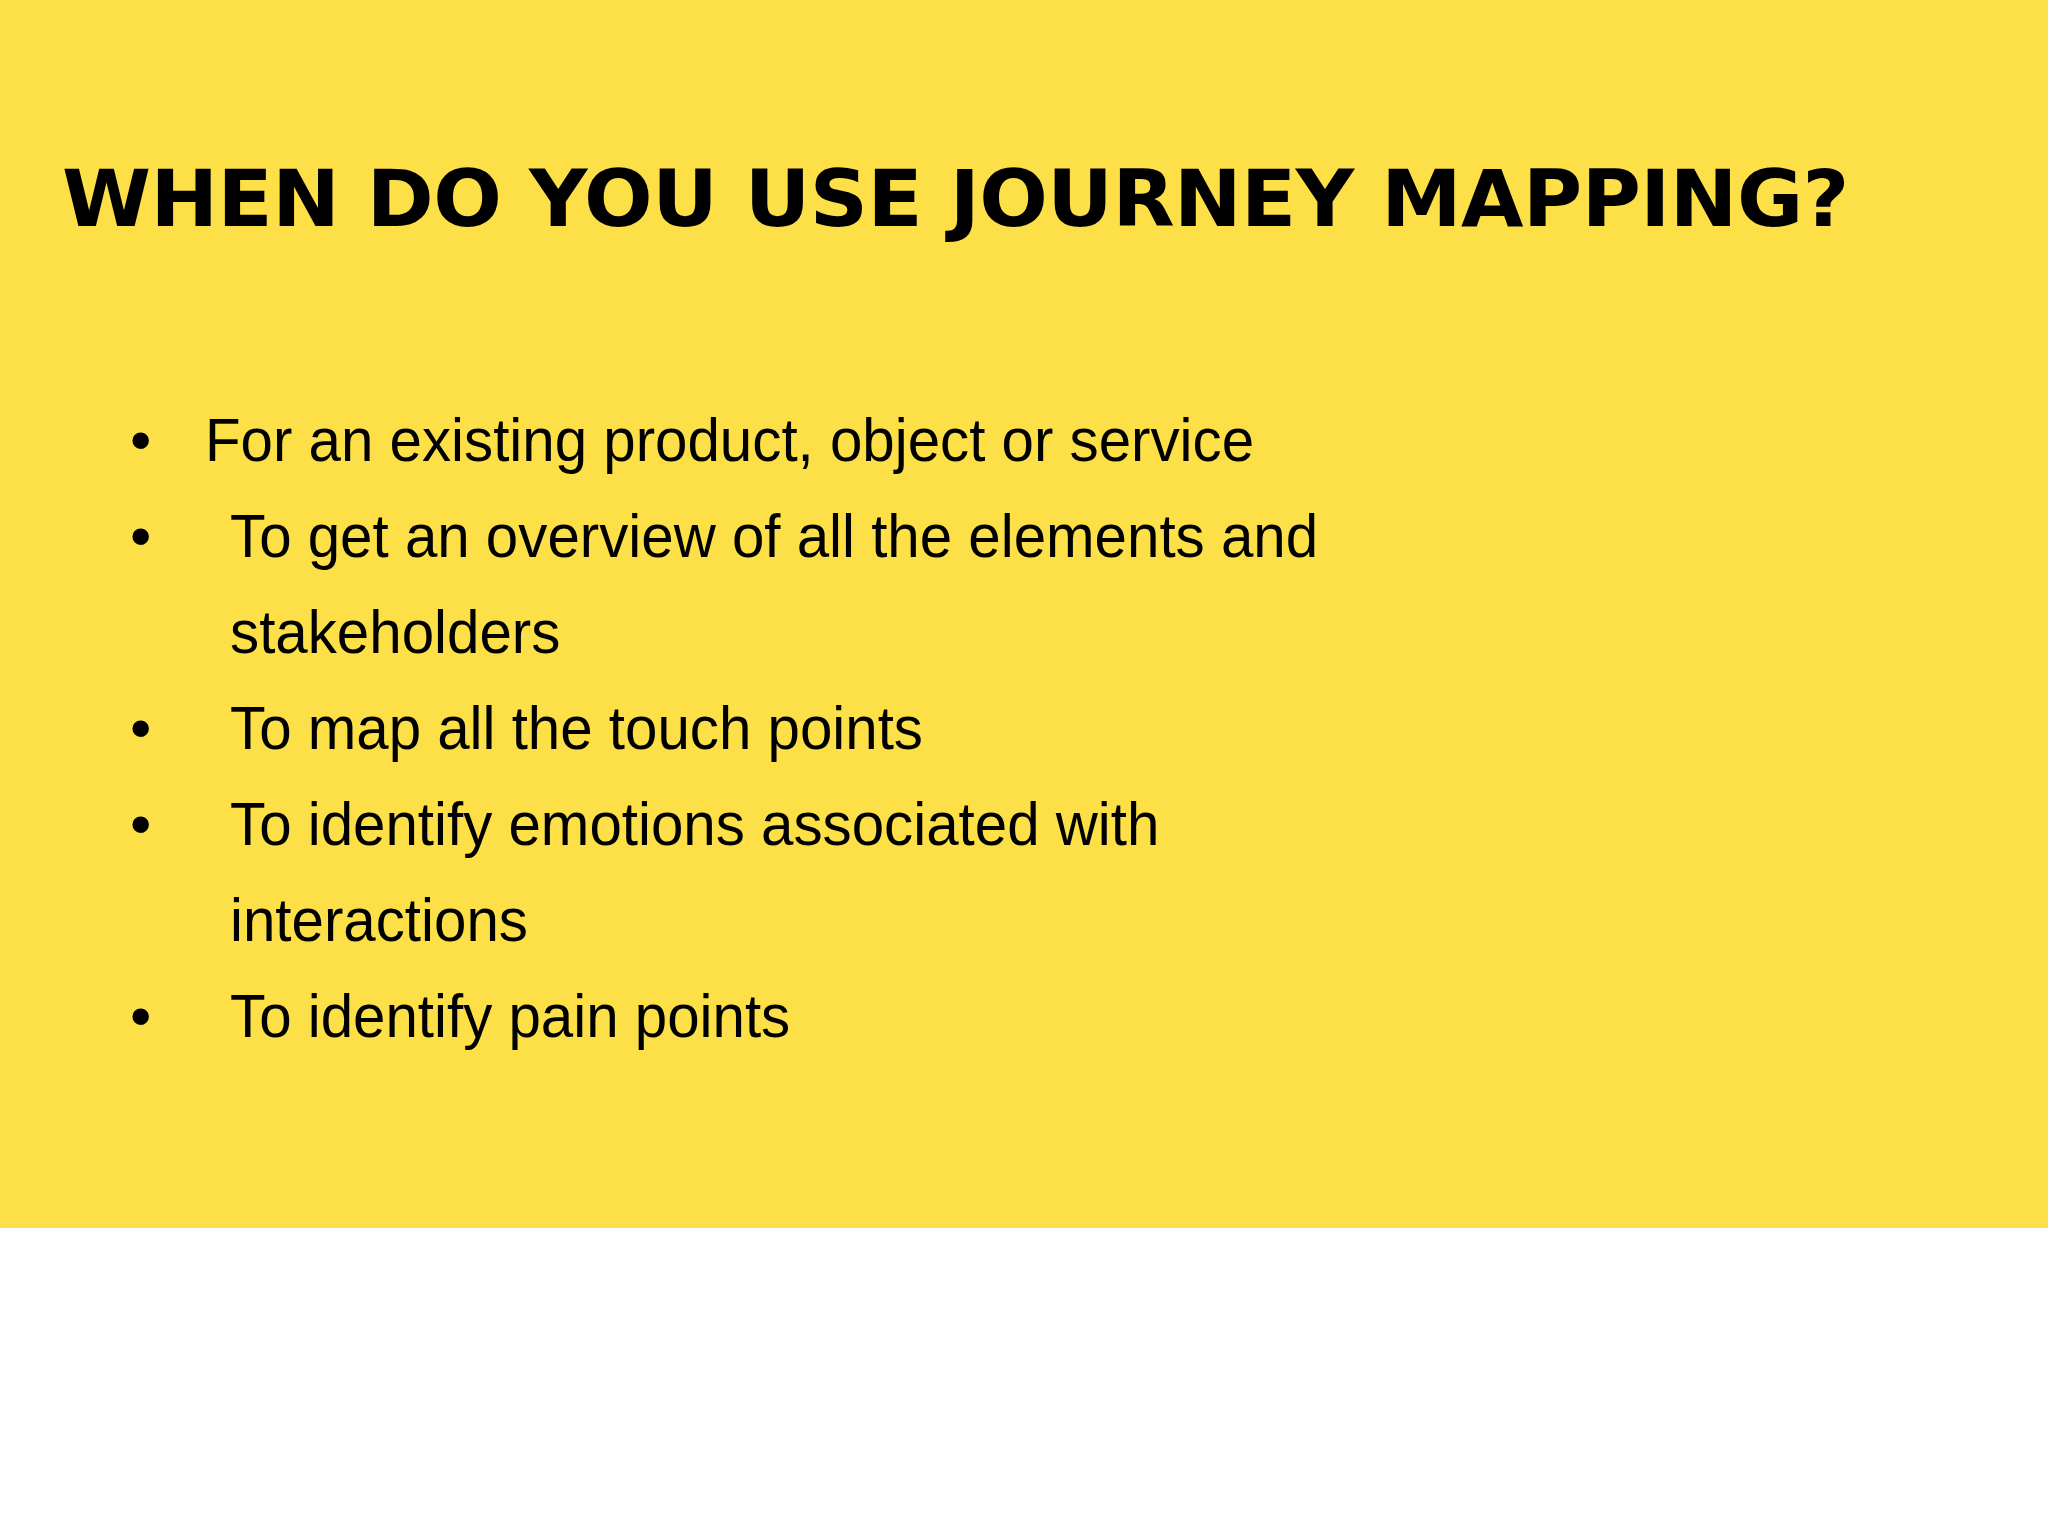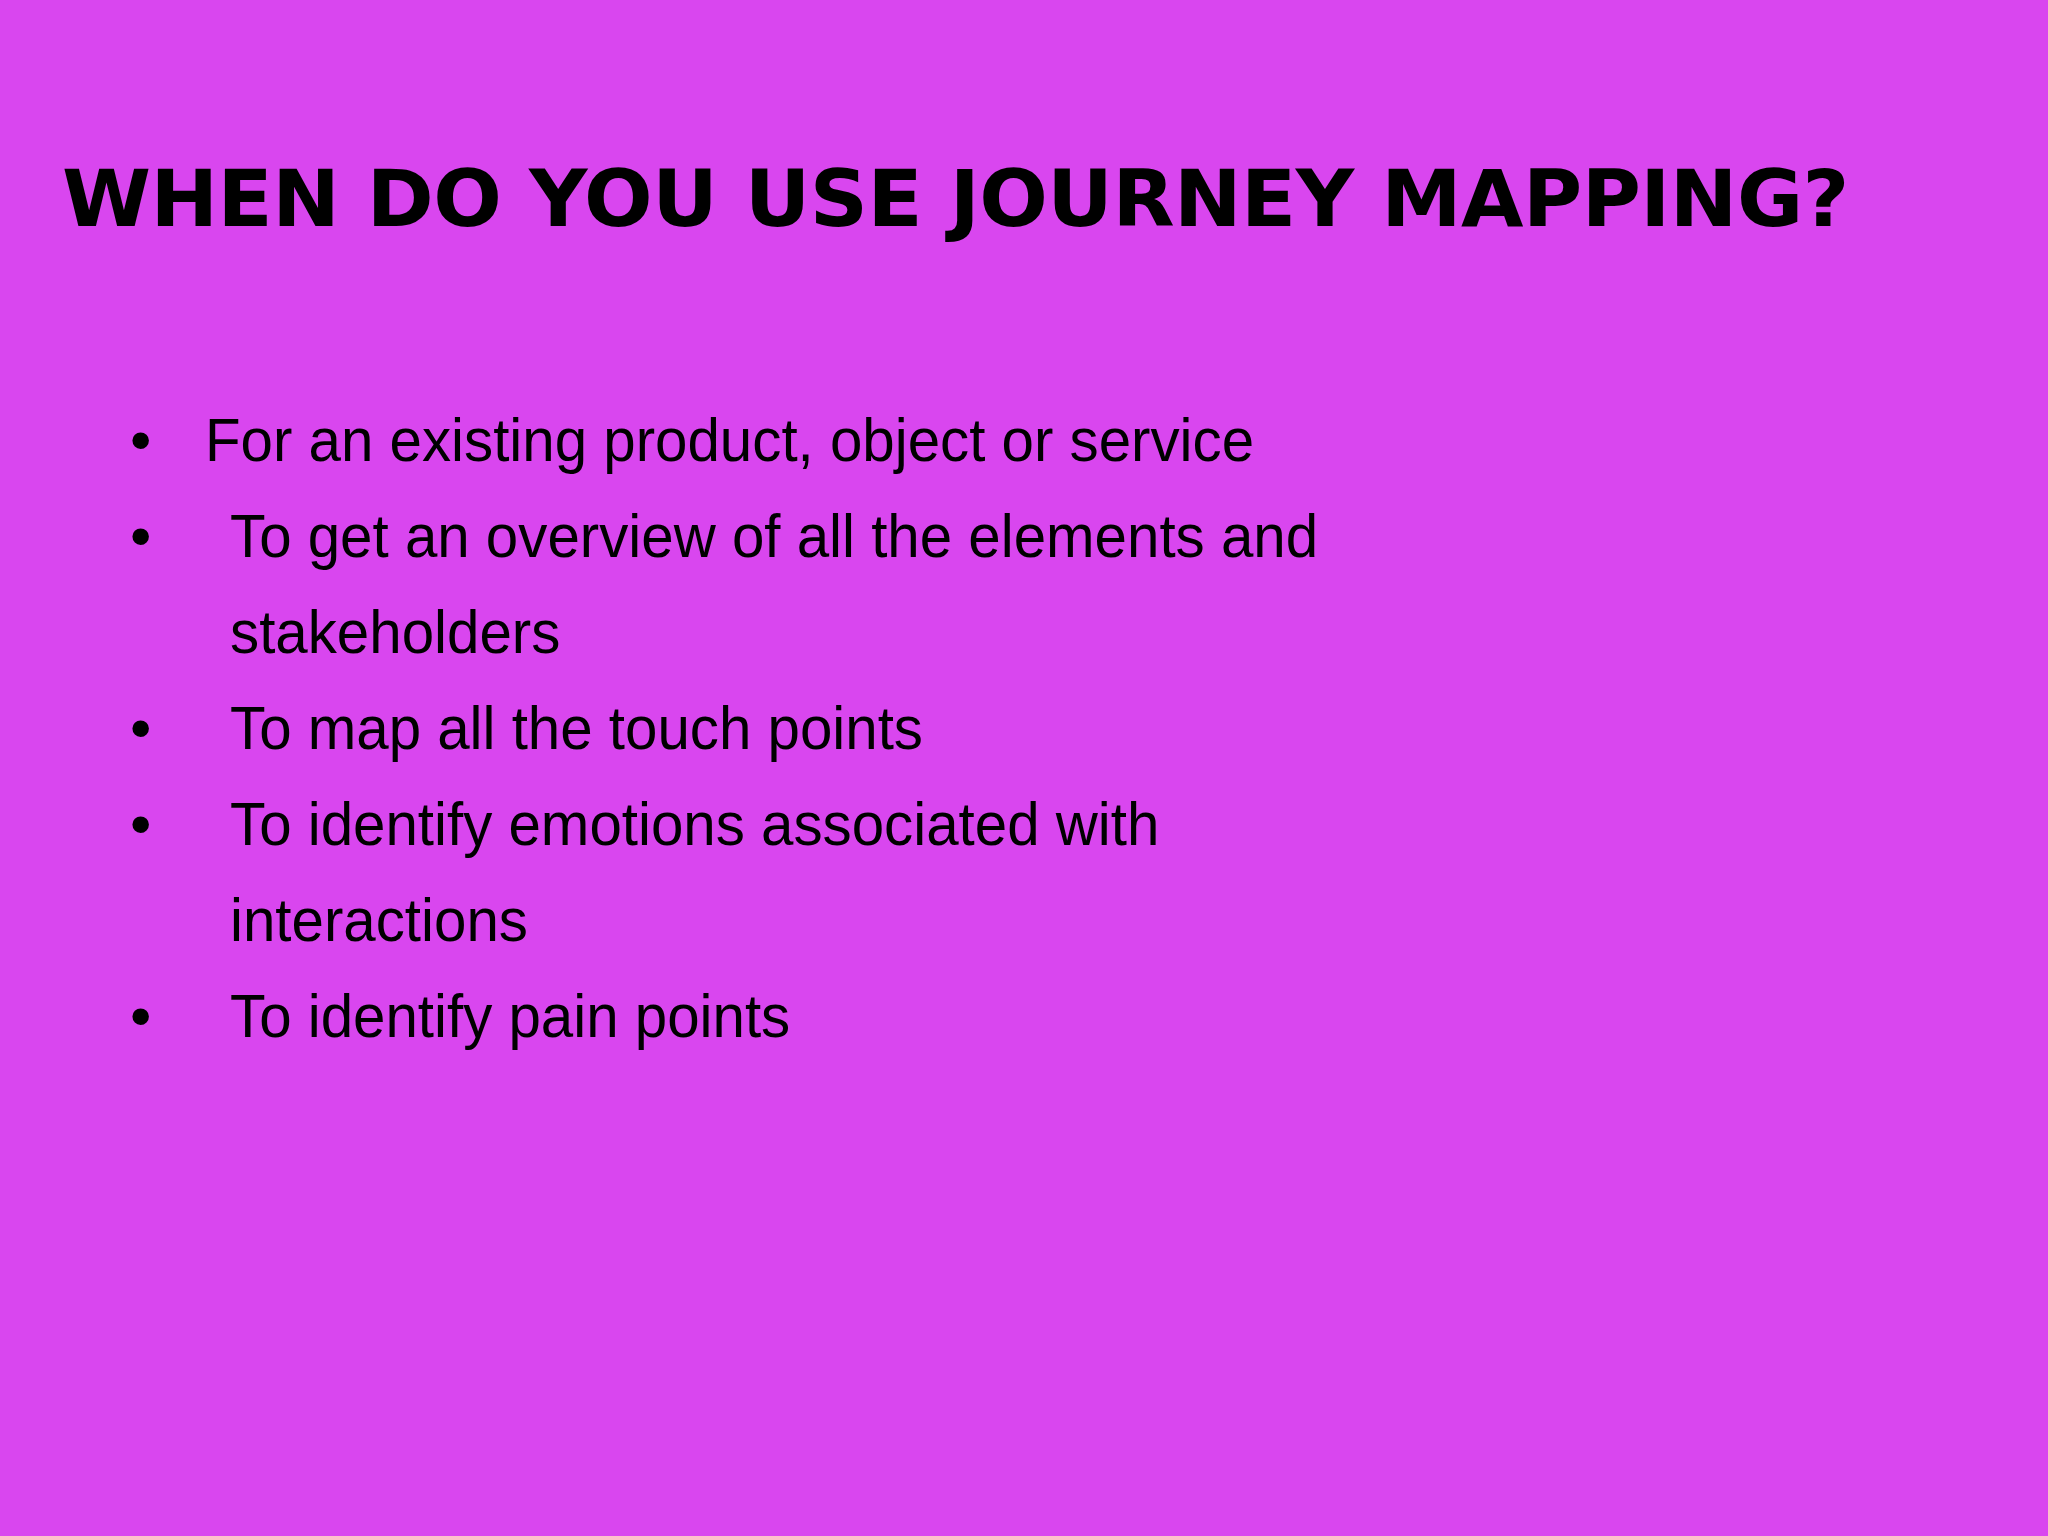--- a/index.html
+++ b/index.html
@@ -9,22 +9,22 @@
     background: #ffffff;
   }
 
   body {
     font-family: "Liberation Sans", "DejaVu Sans", sans-serif;
   }
 
   .slide {
     position: relative;
     width: 2048px;
-    height: 1536px;
-    background: #d946ef;
+    height: 1228px;
+    background: #fde047;
     overflow: hidden;
     box-sizing: border-box;
     text-decoration: underline;
   }
 
   
   .slide-title {
     position: absolute;
     left: 62px;
     top: 108px;

